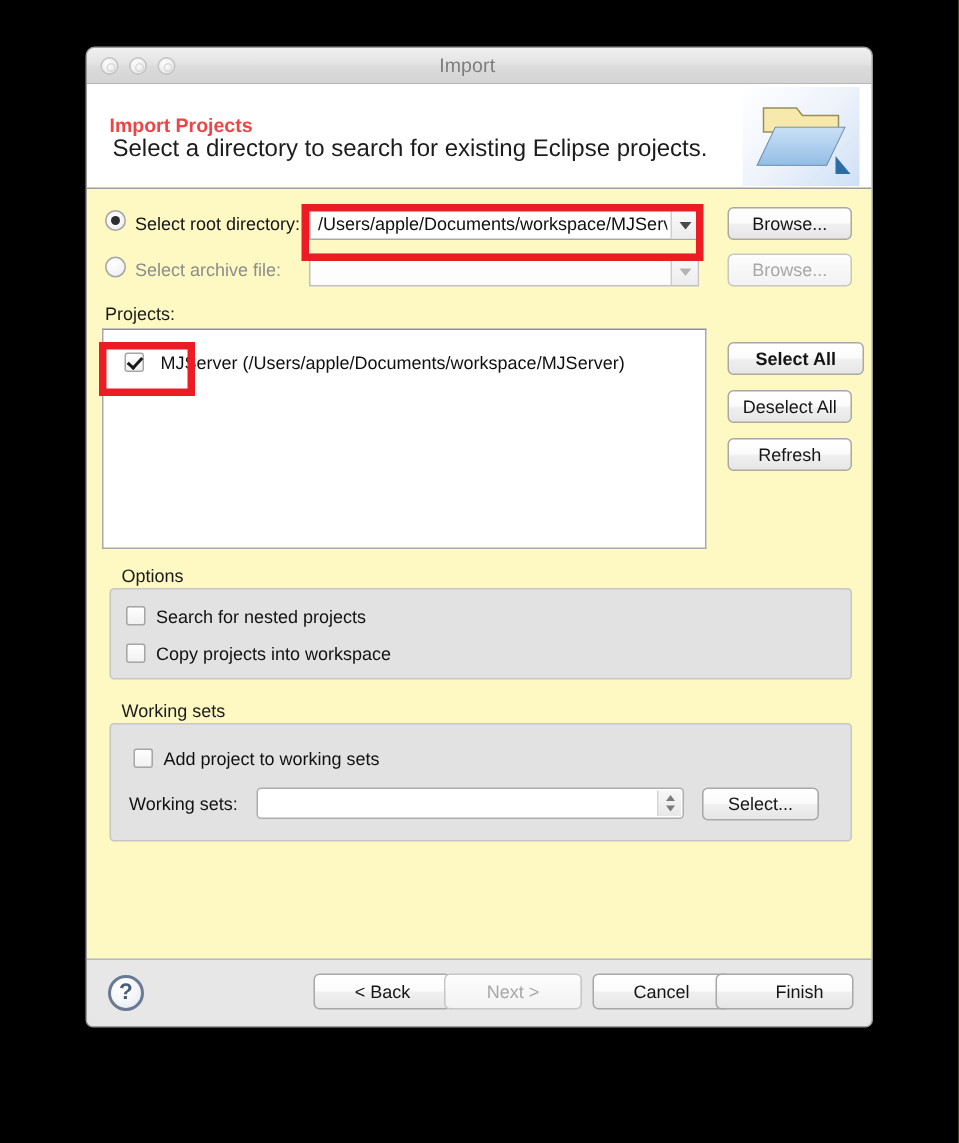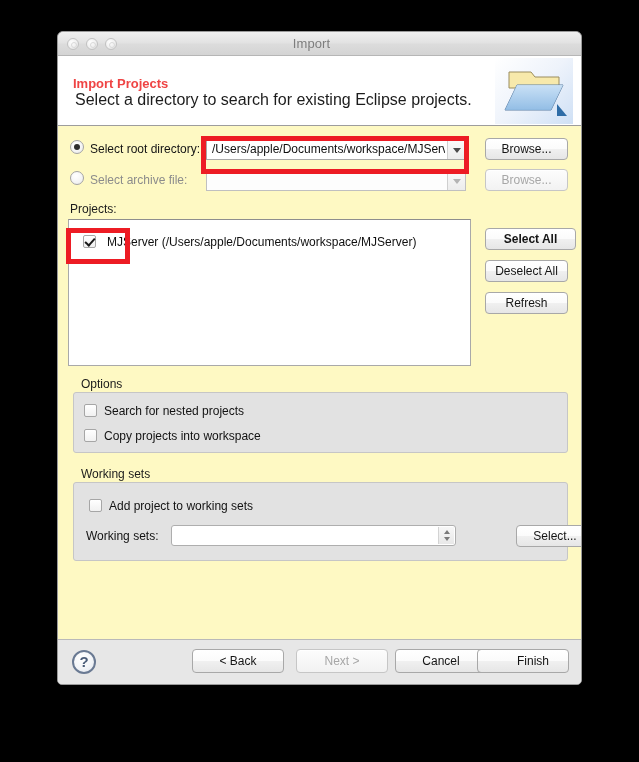--- a/index.html
+++ b/index.html
@@ -362,27 +362,27 @@
     <div class="cbx-label" style="left:46px; top:303px;">Copy projects into workspace</div>
 
     <div class="grp-title" style="left:23px; top:341px;">Working sets</div>
     <div class="grp-box" style="left:15px; top:356px; width:495px; height:79px;"></div>
     <div class="cbx" style="left:31px; top:373px;"></div>
     <div class="cbx-label" style="left:51px; top:373px;">Add project to working sets</div>
     <div class="cbx-label" style="left:28px; top:403px;">Working sets:</div>
     <div class="stepper" style="left:113px; top:399px; width:285px;">
       <div class="sarrow"></div>
     </div>
-    <div class="btn" style="left:410px; top:399px; width:78px;margin-left:48px;">Select...</div>
+    <div class="btn" style="left:410px; top:399px; width:78px;">Select...</div>
 
   </div>
 
   <div id="footer">
     <div id="help-btn">?</div>
-    <div class="btn foot-btn" style="left:134px;">&lt; Back</div>
+    <div class="btn foot-btn" style="left:151px;">&lt; Back</div>
     <div class="btn foot-btn disabled" style="left:238px;">Next &gt;</div>
     <div class="btn foot-btn" style="left:337px;">Cancel</div>
     <div class="btn foot-btn" style="left:419px;padding-left:20px;">Finish</div>
   </div>
 
 </div>
 
 <div class="redbox" style="left:201px; top:136px; width:268px; height:38px;"></div>
 <div class="redbox" style="left:66px; top:228px; width:64px; height:36px;"></div>
 

